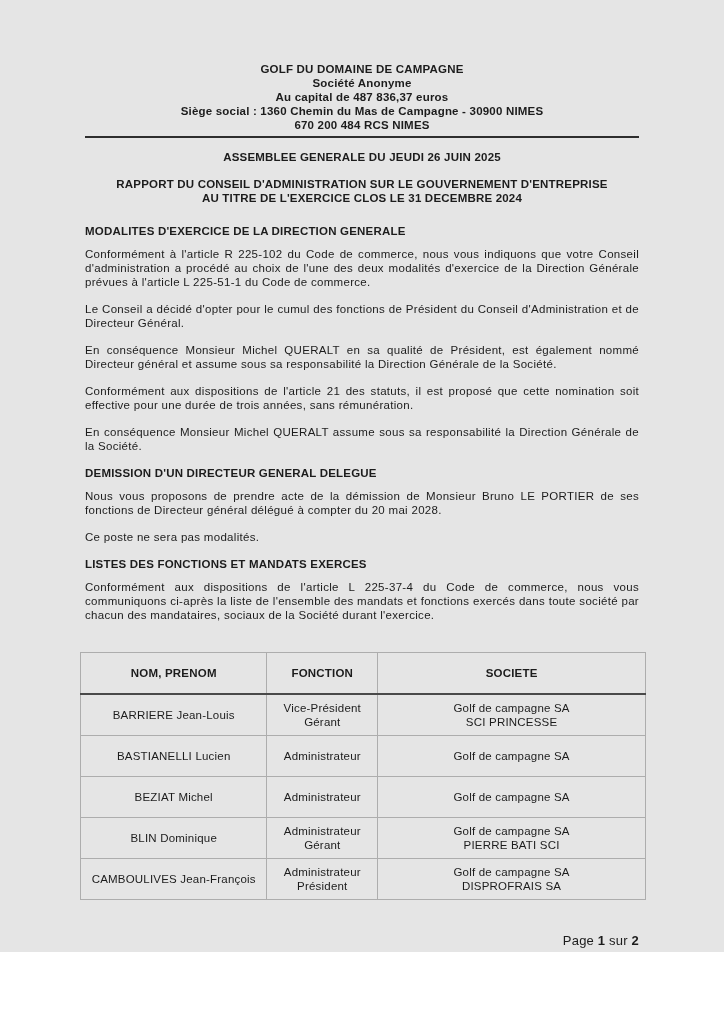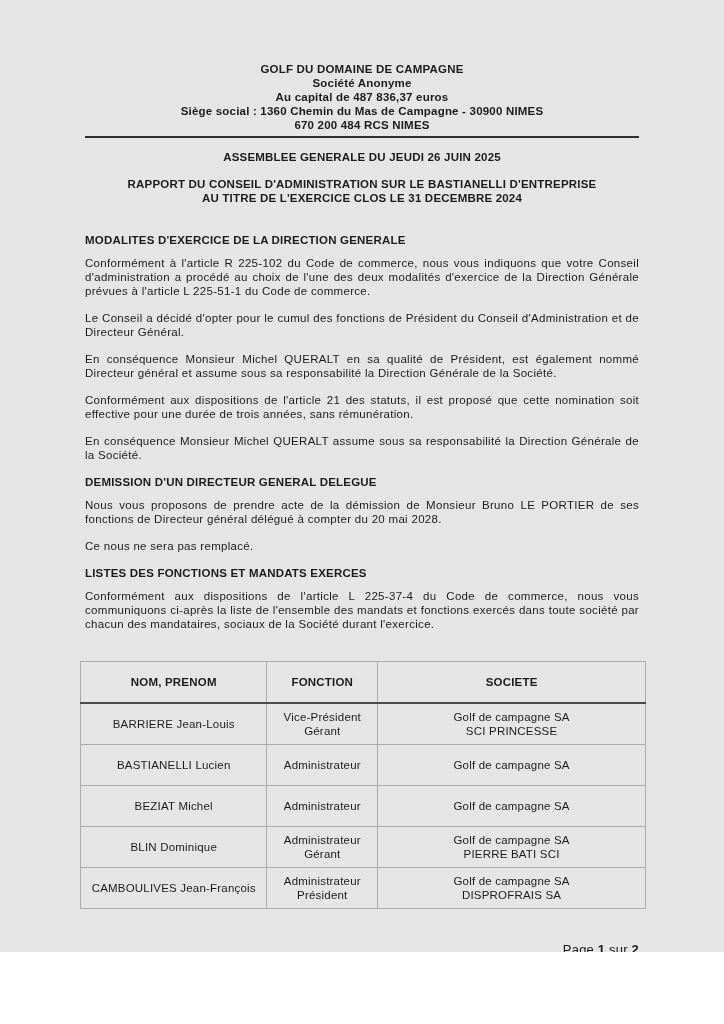--- a/index.html
+++ b/index.html
@@ -36,21 +36,21 @@
     letter-spacing: 0.2px;
   }
   .report-title {
     margin-top: 13px;
     text-align: center;
     font-weight: bold;
     font-size: 11.5px;
     line-height: 14px;
     letter-spacing: 0.2px;
   }
-  .body-copy { margin-top: 28px; }
+  .body-copy { margin-top: 19px; }
   .section-heading {
     font-weight: bold;
     font-size: 11.5px;
     line-height: 14px;
     letter-spacing: 0.2px;
     margin-bottom: 9px;
   }
   .para {
     font-size: 11.5px;
     line-height: 14px;
@@ -98,39 +98,39 @@
     <div>Au capital de 487 836,37 euros</div>
     <div>Siège social : 1360 Chemin du Mas de Campagne - 30900 NIMES</div>
     <div>670 200 484 RCS NIMES</div>
   </div>
 
   <hr class="header-rule">
 
   <div class="meeting-title">ASSEMBLEE GENERALE DU JEUDI 26 JUIN 2025</div>
 
   <div class="report-title">
-    <div>RAPPORT DU CONSEIL D'ADMINISTRATION SUR LE BASTIANELLI D'ENTREPRISE</div>
+    <div>RAPPORT DU CONSEIL D'ADMINISTRATION SUR LE GOUVERNEMENT D'ENTREPRISE</div>
     <div>AU TITRE DE L'EXERCICE CLOS LE 31 DECEMBRE 2024</div>
   </div>
 
   <div class="body-copy">
 
     <div class="section">
       <div class="section-heading">MODALITES D'EXERCICE DE LA DIRECTION GENERALE</div>
       <p class="para">Conformément à l'article R 225-102 du Code de commerce, nous vous indiquons que votre Conseil d'administration a procédé au choix de l'une des deux modalités d'exercice de la Direction Générale prévues à l'article L 225-51-1 du Code de commerce.</p>
       <p class="para">Le Conseil a décidé d'opter pour le cumul des fonctions de Président du Conseil d'Administration et de Directeur Général.</p>
       <p class="para">En conséquence Monsieur Michel QUERALT en sa qualité de Président, est également nommé Directeur général et assume sous sa responsabilité la Direction Générale de la Société.</p>
       <p class="para">Conformément aux dispositions de l'article 21 des statuts, il est proposé que cette nomination soit effective pour une durée de trois années, sans rémunération.</p>
       <p class="para">En conséquence Monsieur Michel QUERALT assume sous sa responsabilité la Direction Générale de la Société.</p>
     </div>
 
     <div class="section">
       <div class="section-heading">DEMISSION D'UN DIRECTEUR GENERAL DELEGUE</div>
       <p class="para">Nous vous proposons de prendre acte de la démission de Monsieur Bruno LE PORTIER de ses fonctions de Directeur général délégué à compter du 20 mai 2028.</p>
-      <p class="para">Ce nous ne sera pas remplacé.</p>
+      <p class="para">Ce poste ne sera pas modalités.</p>
     </div>
 
     <div class="section">
       <div class="section-heading">LISTES DES FONCTIONS ET MANDATS EXERCES</div>
       <p class="para">Conformément aux dispositions de l'article L 225-37-4 du Code de commerce, nous vous communiquons ci-après la liste de l'ensemble des mandats et fonctions exercés dans toute société par chacun des mandataires, sociaux de la Société durant l'exercice.</p>
     </div>
 
     <table class="mandates">
       <colgroup>
         <col class="col-nom">

